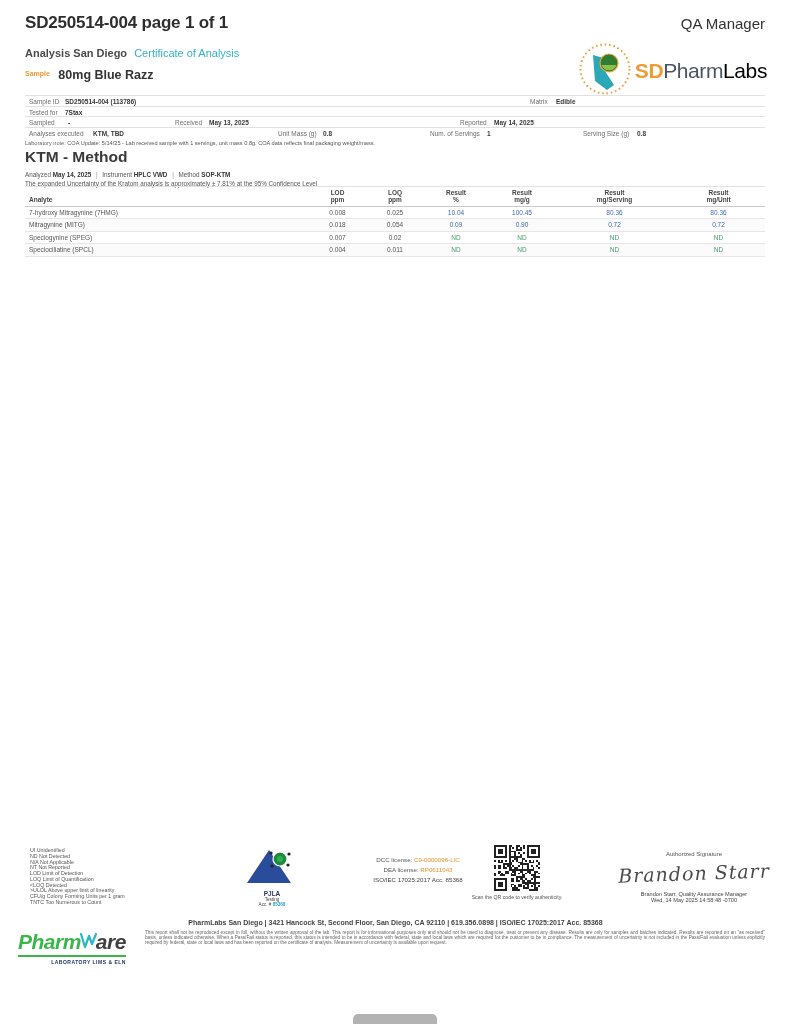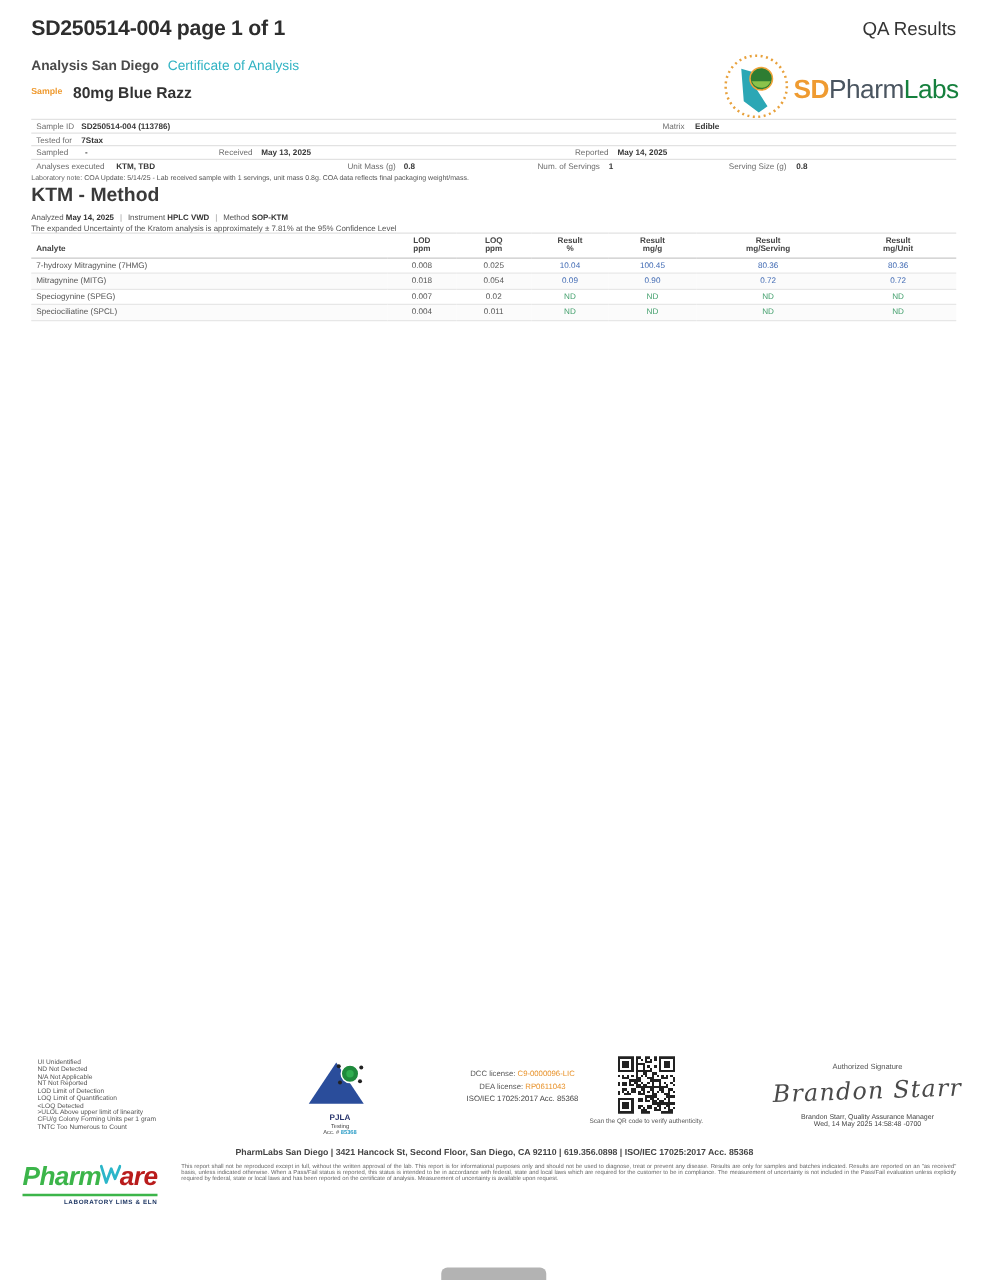--- a/index.html
+++ b/index.html
@@ -16,21 +16,21 @@
   .lab-line .lab { font-weight: bold; color: #4a4a4a; }
   .lab-line .coa { color: #31b3c3; margin-left: 4px; margin-top: 33px; }
   .sample-line { position: absolute; left: 25px; top: 65px; }
   .sample-label { font-size: 7px; color: #ef9b31; font-weight: bold; margin-right: 4px; vertical-align: 3px; }
   .sample-name { font-size: 12.5px; font-weight: bold; color: #333; }
   
   .brand { position: absolute; right: 24px; top: 42px; display: flex; align-items: center; gap: 3px; }
   .brand-text { font-size: 21px; letter-spacing: -0.4px; white-space: nowrap; }
   .brand-text .sd { color: #ef9b31; font-weight: bold; }
   .brand-text .pharm { color: #4a5560; font-weight: 500; }
-  .brand-text .labs { color: #15803d; font-weight: 500; }
+  .brand-text .labs { color: #000000; font-weight: 500; }
   
   .info { position: absolute; left: 25px; top: 95px; width: 740px; font-size: 6.5px; }
   .irow { position: relative; height: 10.6px; border-top: 1px solid #e2e2e2; }
   .irow span { position: absolute; top: 2.2px; white-space: nowrap; }
   .lbl { color: #6d6d6d; }
   .val { font-weight: bold; color: #383838; }
   .note { position: absolute; left: 25px; top: 140px; font-size: 5.6px; color: #555; }
   .note .nlbl { color: #666; }
   
   .ktm-title { position: absolute; left: 25px; top: 148px; font-size: 15.5px; font-weight: 600; color: #3a3a3a; }
@@ -65,30 +65,30 @@
   .sig .script { font-family: "DejaVu Serif", serif; font-style: italic; font-size: 19px; color: #4a4a4a; margin-top: 5px; letter-spacing: 1px; transform: rotate(-2deg); white-space: nowrap; }
   .sig .who { font-size: 5.6px; color: #444; margin-top: 7px; }
   .sig .when { font-size: 5.6px; color: #444; }
   
   .addr { position: absolute; left: 0; right: 0; top: 919px; text-align: center; font-size: 7px; font-weight: bold; color: #444; }
   .disc { position: absolute; left: 145px; right: 26px; top: 930px; font-size: 4.7px; line-height: 5.2px; color: #666; text-align: justify; }
   .pw { position: absolute; left: 18px; top: 930px; }
   .pw-main { display: flex; align-items: baseline; border-bottom: 2px solid #3cb54a; padding-bottom: 1px; }
   .pw-main { font-size: 21px; font-weight: bold; font-style: italic; letter-spacing: -0.5px; }
   .pw-pharm { color: #3cb54a; }
-  .pw-are { color: #b91c1c; }
+  .pw-are { color: #404040; }
   .pw-wave { margin: 0 -1px; align-self: center; }
   .pw-tag { font-size: 5px; font-weight: bold; color: #17305e; text-align: right; letter-spacing: 0.5px; margin-top: 1.5px; }
   .scroll-thumb { position: absolute; left: 353px; bottom: 0; width: 84px; height: 10px; background: #a6a6a6; border-radius: 5px 5px 0 0; opacity: 0.85; }
 </style>
 </head>
 <body>
 
 <div class="page-title">SD250514-004  page 1 of 1</div>
-<div class="corner-label">QA Results</div>
+<div class="corner-label">QA Manager</div>
 
 <div class="lab-line">
   <span class="lab">Analysis San Diego</span>
   <span class="coa">Certificate of Analysis</span>
 </div>
 
 <div class="sample-line">
   <span class="sample-label">Sample</span>
   <span class="sample-name">80mg Blue Razz</span>
 </div>

